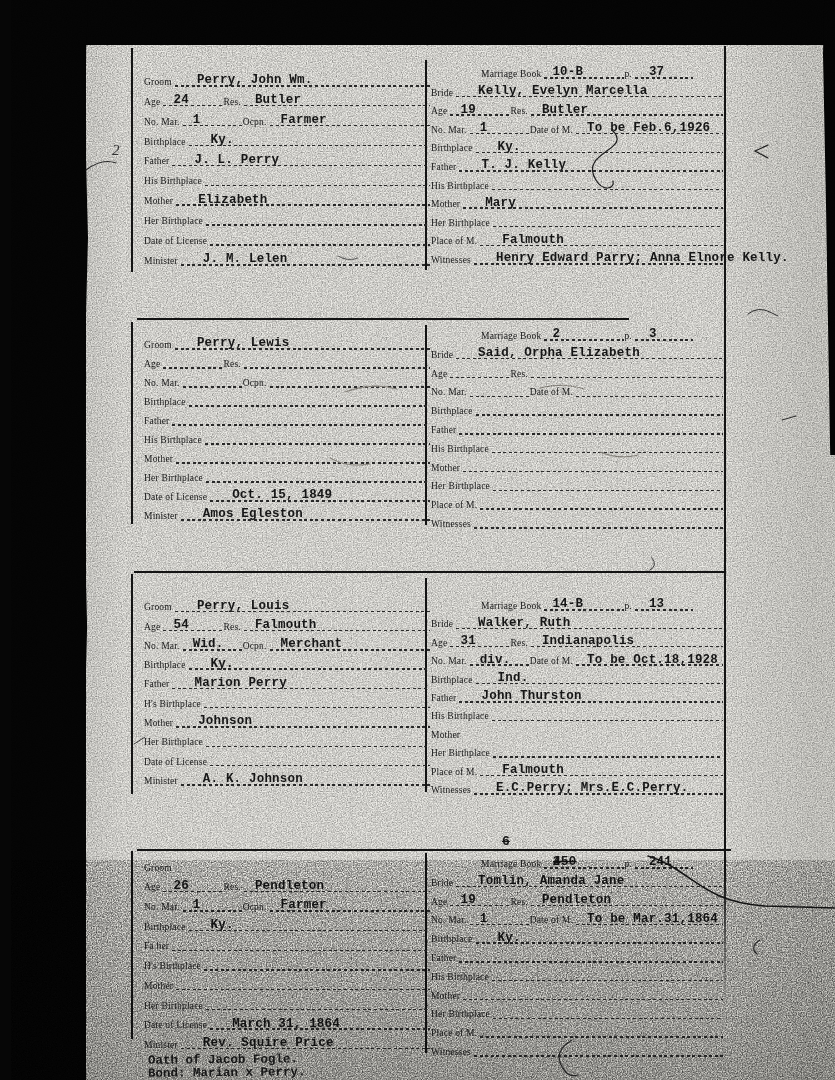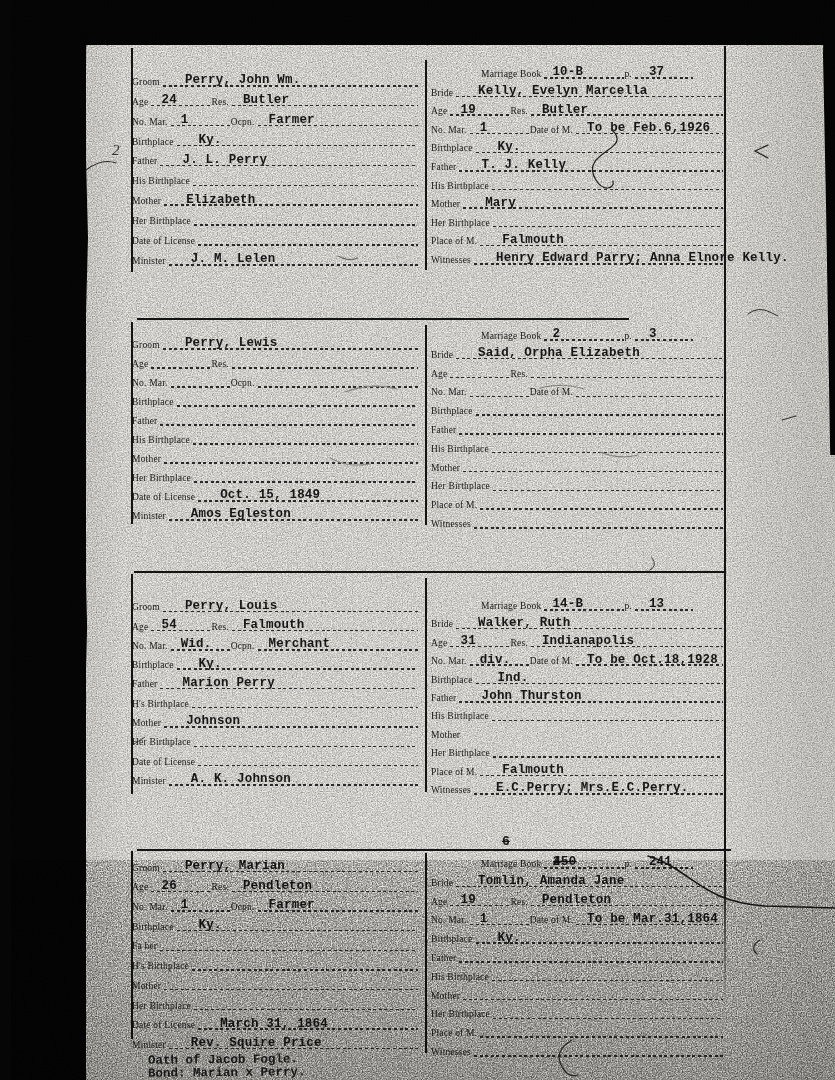--- a/index.html
+++ b/index.html
@@ -22,21 +22,21 @@
     clip-path:polygon(0 0,100% 0,96% 9%,100% 22%,94% 41%,99% 58%,93% 77%,98% 100%,0 100%);}
   #film-right{right:0;top:0;width:12px;height:455px;
     clip-path:polygon(10% 0,100% 0,100% 100%,60% 100%,25% 45%,0 12%);}
   
   .line-v{position:absolute;width:2px;background:#171717;}
   .line-h{position:absolute;height:2px;background:#171717;}
   #rule-right-long{background:linear-gradient(#171717 86%,rgba(23,23,23,0));}
   
   .card{position:absolute;left:0;width:835px;}
   .col{position:absolute;}
-  .groom{left:132px;width:286px;}
+  .groom{left:144px;width:286px;}
   .bride{left:431px;width:292px;}
   .row{display:flex;position:relative;}
   .lbl{
     font:9.5px "Liberation Serif",serif;color:#222;letter-spacing:.2px;
     white-space:nowrap;align-self:flex-end;padding:0 1px 3px 0;
   }
   .fill{flex:1;position:relative;}
   .fill::after{
     content:"";position:absolute;left:2px;right:0;bottom:3.4px;height:1.4px;
     background:repeating-linear-gradient(90deg,#303030 0 3px,transparent 3px 5.6px);
@@ -611,23 +611,20 @@
       </div>
       </div>
   </div>
 </section>
 
 <section class="card c4" style="top:852px;height:228px;">
   <div class="col groom rows">
 
   <div class="row single">
       <span class="lbl">Groom</span>
-      <span class="fill s1">
-          <span class="val">Perry, Marian</span>
-        </span>
 
     </div>
       <div class="row">
       <span class="lbl">Age</span>
       <span class="fill s1">
           <span class="val">26</span>
         </span>
       <span class="lbl lbl2">Res.</span>
       <span class="fill s2">
           <span class="val">Pendleton</span>

